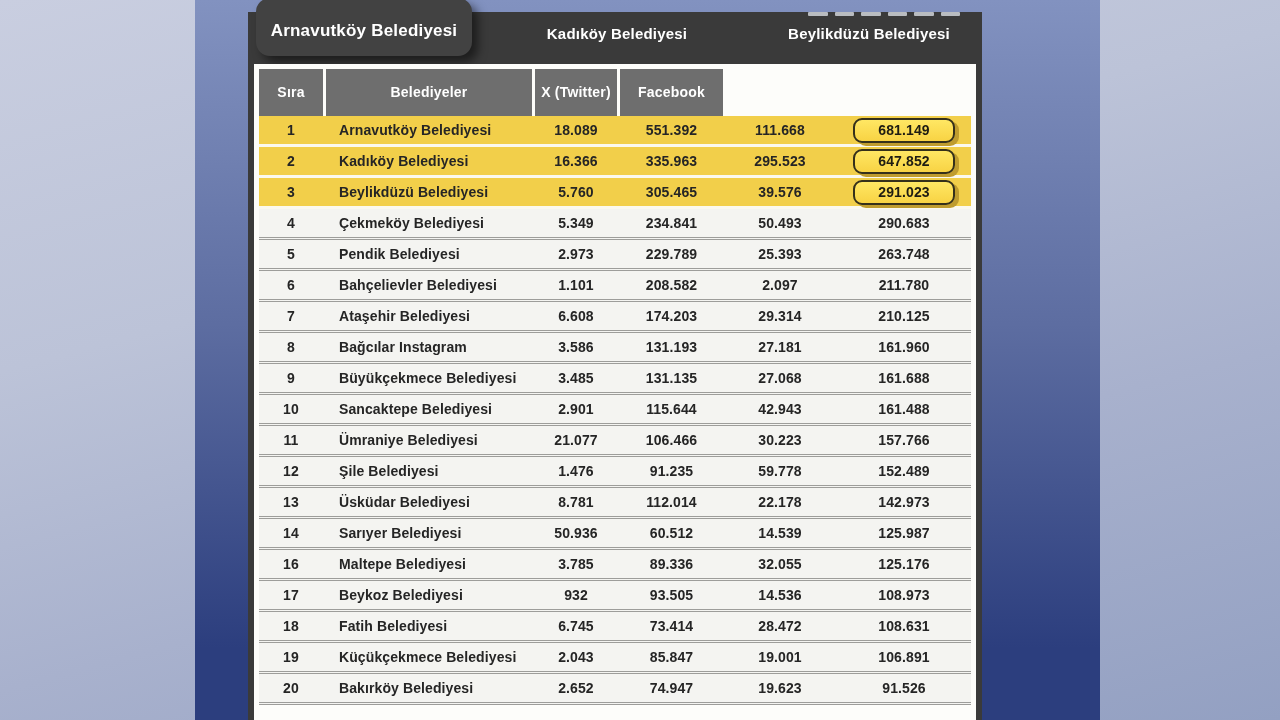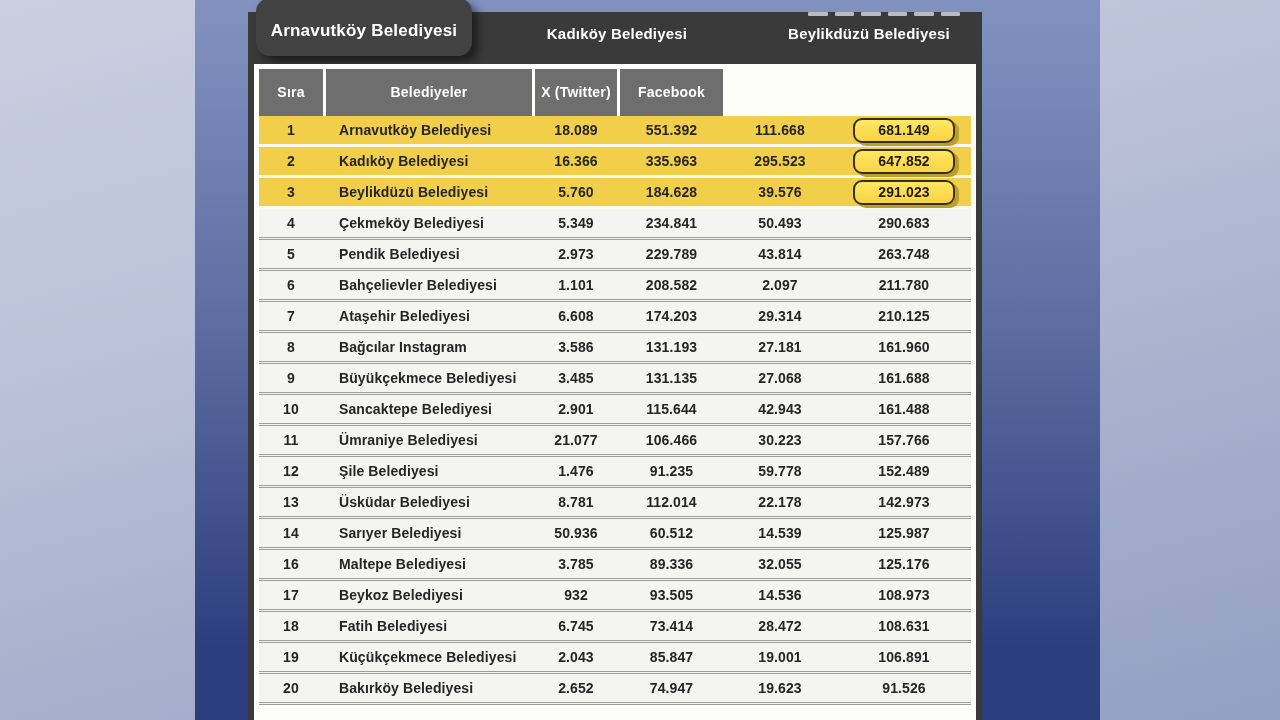--- a/index.html
+++ b/index.html
@@ -122,38 +122,38 @@
             <div class="c name">Kadıköy Belediyesi</div>
             <div class="c">16.366</div>
             <div class="c">335.963</div>
             <div class="c">295.523</div>
             <div class="c"><span class="badge">647.852</span></div>
           </div>
           <div class="row grid hl">
             <div class="c rank">3</div>
             <div class="c name">Beylikdüzü Belediyesi</div>
             <div class="c">5.760</div>
-            <div class="c">184.628</div>
+            <div class="c">305.465</div>
             <div class="c">39.576</div>
             <div class="c"><span class="badge">291.023</span></div>
           </div>
           <div class="row grid">
             <div class="c rank">4</div>
             <div class="c name">Çekmeköy Belediyesi</div>
             <div class="c">5.349</div>
             <div class="c">234.841</div>
             <div class="c">50.493</div>
             <div class="c">290.683</div>
           </div>
           <div class="row grid">
             <div class="c rank">5</div>
             <div class="c name">Pendik Belediyesi</div>
             <div class="c">2.973</div>
             <div class="c">229.789</div>
-            <div class="c">43.814</div>
+            <div class="c">25.393</div>
             <div class="c">263.748</div>
           </div>
           <div class="row grid">
             <div class="c rank">6</div>
             <div class="c name">Bahçelievler Belediyesi</div>
             <div class="c">1.101</div>
             <div class="c">208.582</div>
             <div class="c">2.097</div>
             <div class="c">211.780</div>
           </div>

